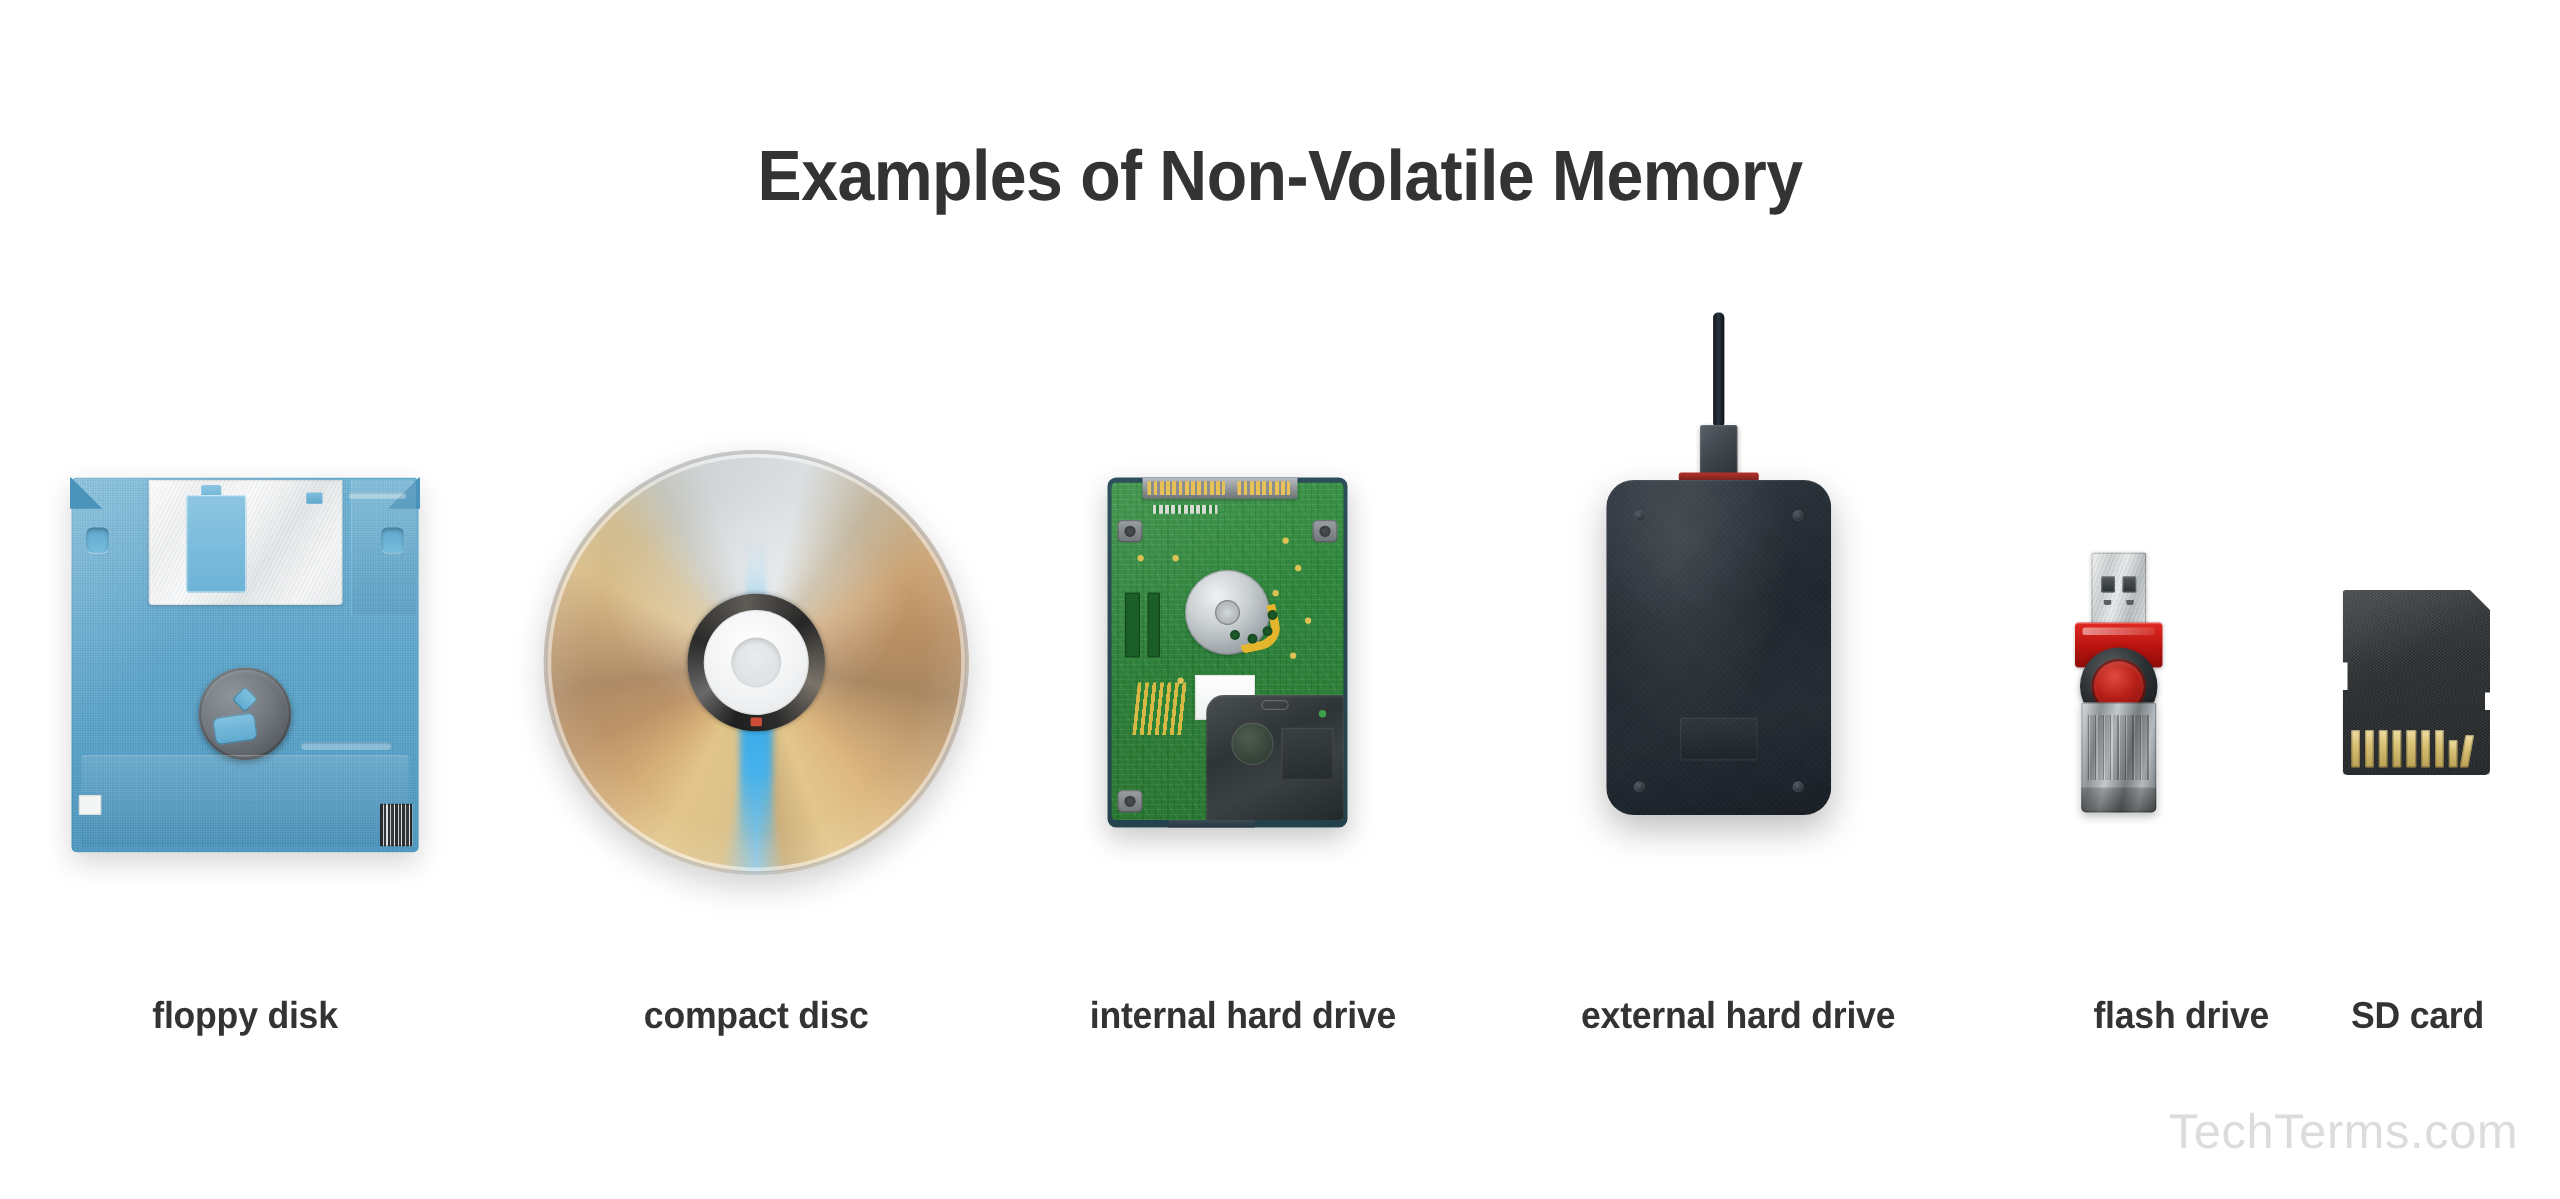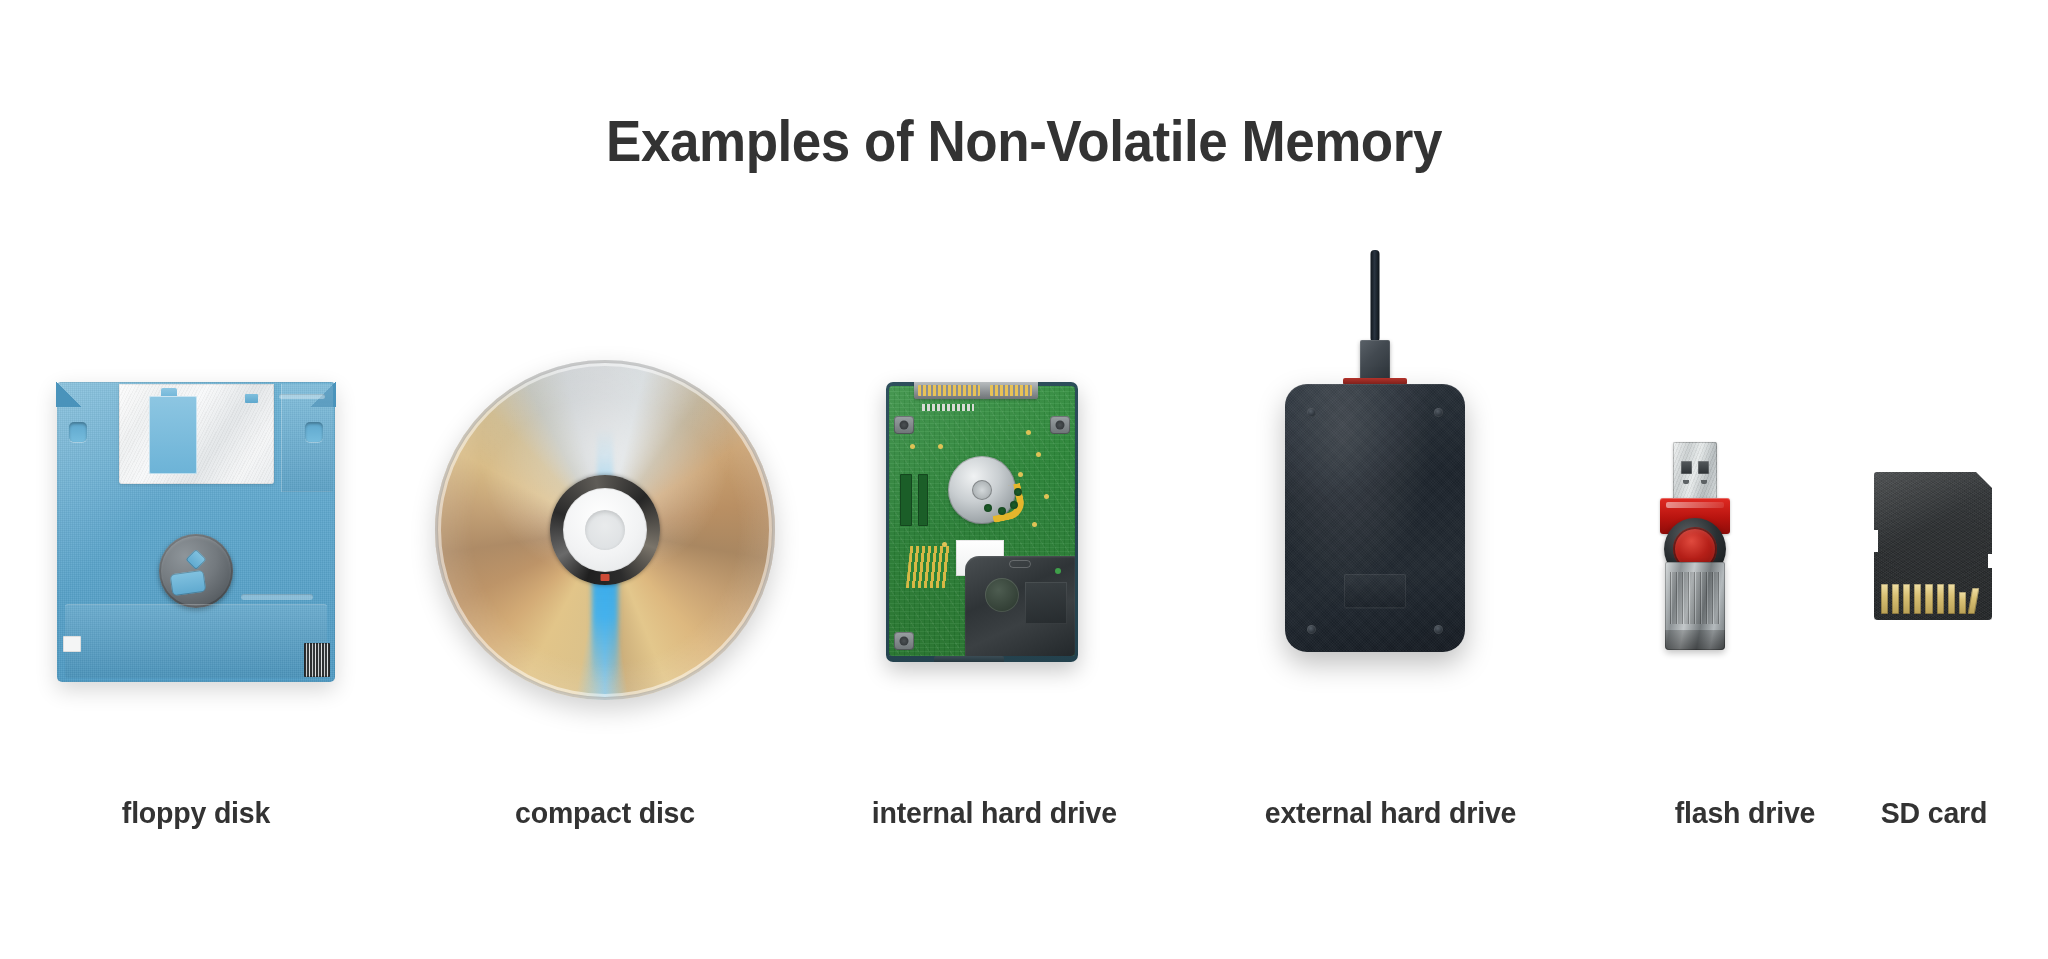--- a/index.html
+++ b/index.html
@@ -664,14 +664,15 @@
         <i></i>
         <i></i>
         <i></i>
         <i></i>
         <i class="short"></i>
         <i class="angled"></i>
     </div>
   </div>
   <div class="caption" style="left:1868px; width:132px;">SD card</div>
 
+  <div id="watermark">TechTerms.com</div>
 
 </div>
 
 </body></html>

